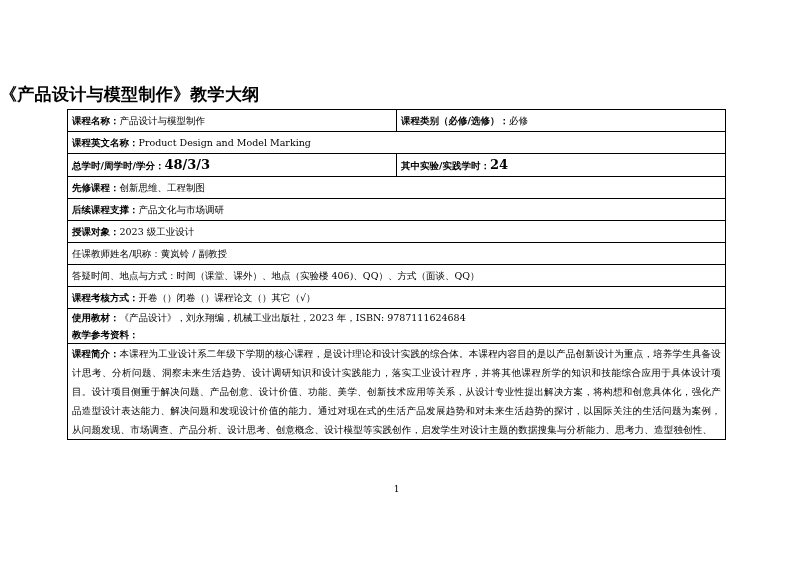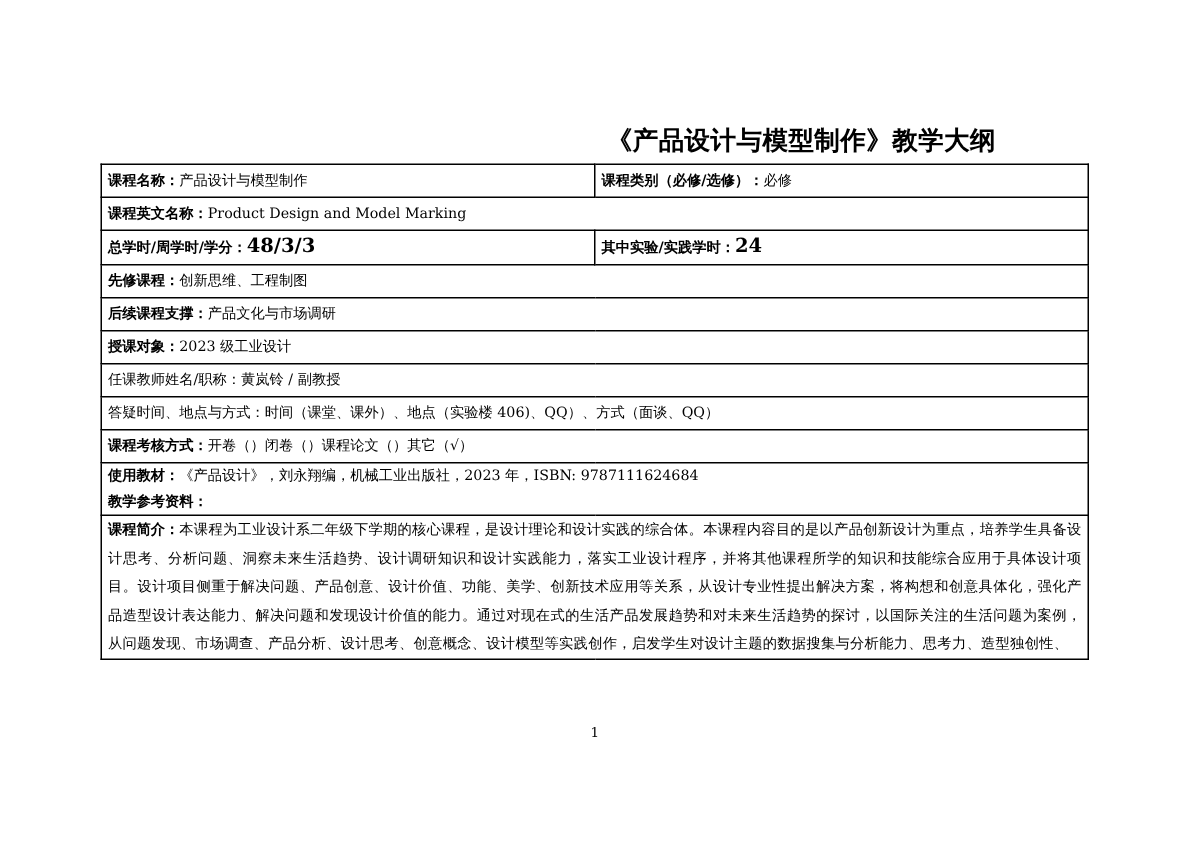--- a/index.html
+++ b/index.html
@@ -13,21 +13,21 @@
       position: relative;
       overflow: hidden;
       font-family: "DejaVu Serif", "Liberation Serif", serif;
       color: #000;
     }
     .page-title {
       position: absolute;
       left: 0;
       top: 83px;
       width: 664px;
-      text-align: right;
+      text-align: left;
       font-family: "DejaVu Sans", "Liberation Sans", sans-serif;
       font-weight: bold;
       font-size: 17px;
       line-height: 22px;
       letter-spacing: 0.3px;
     }
     .syllabus-table {
       position: absolute;
       left: 67px;
       top: 109px;

